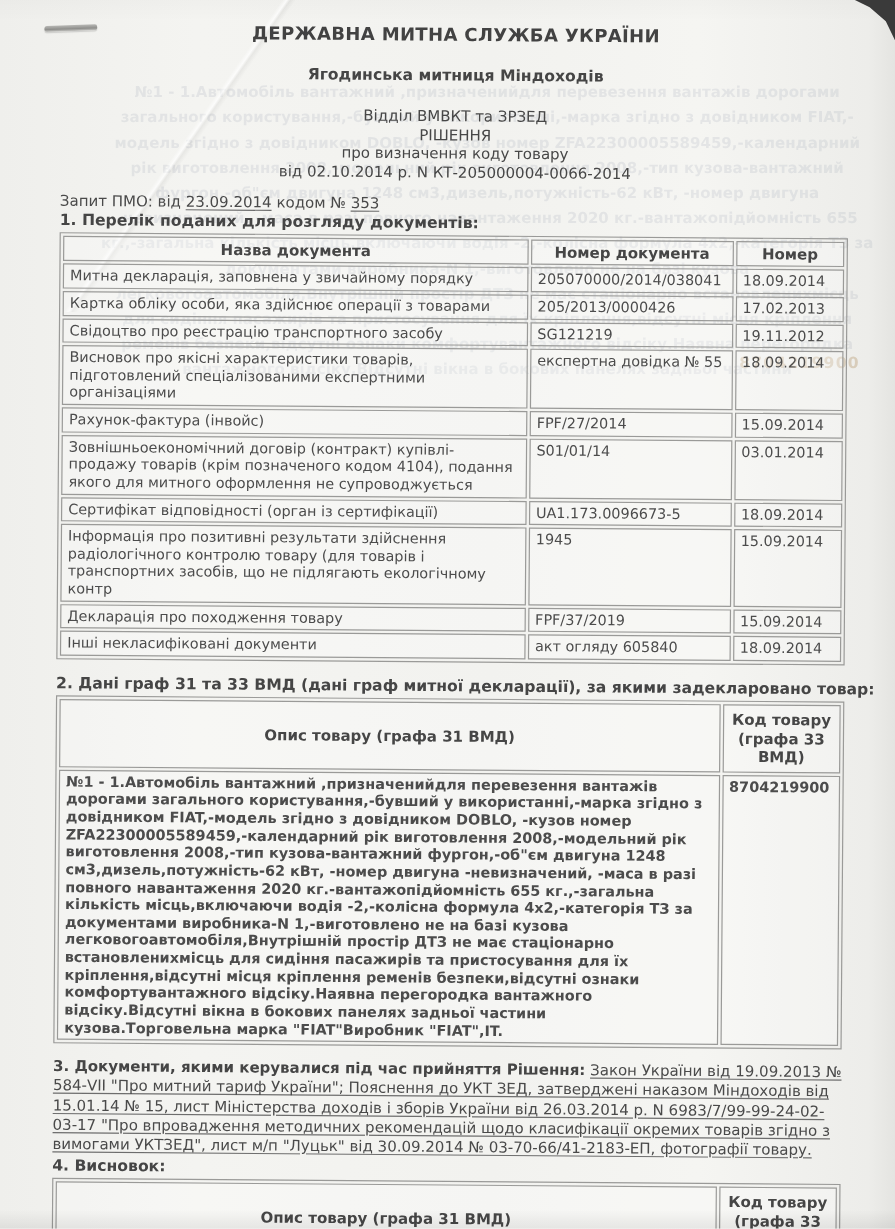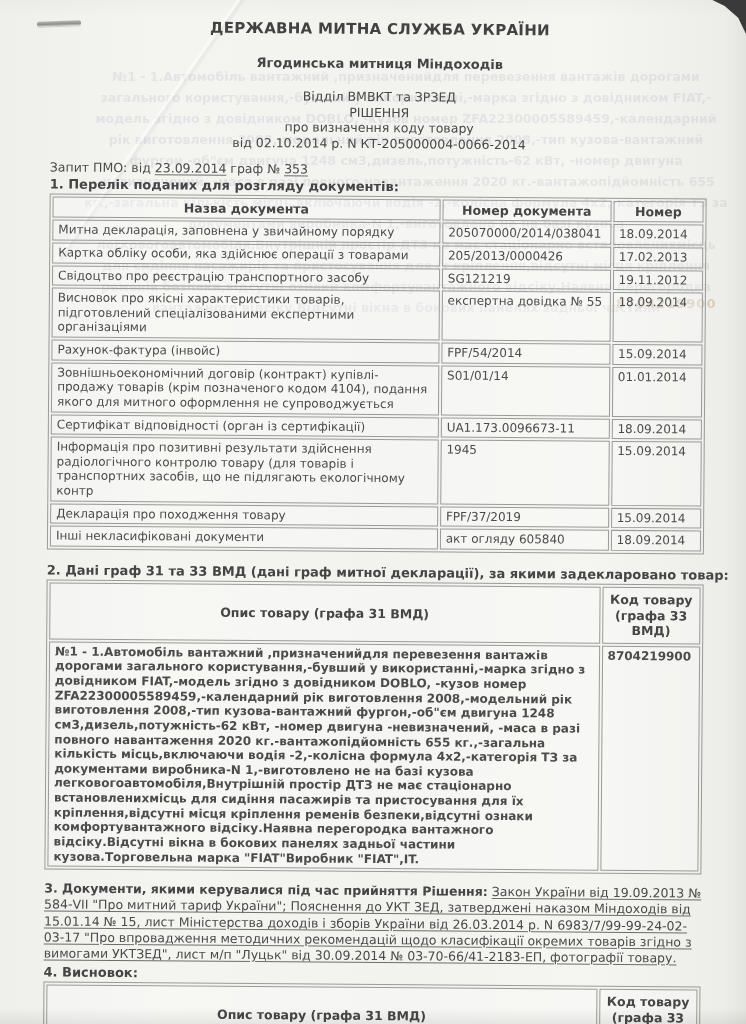--- a/index.html
+++ b/index.html
@@ -105,21 +105,21 @@
       <div class="h-office">Ягодинська митниця Міндоходів</div>
       <div class="h-line">Відділ ВМВКТ та ЗРЗЕД</div>
       <div class="h-line">РІШЕННЯ</div>
       <div class="h-line">про визначення коду товару</div>
       <div class="h-line">від 02.10.2014 р. N КТ-205000004-0066-2014</div>
     </div>
 
     <div class="request">
       <span>Запит ПМО: від</span>
       <span class="u">23.09.2014</span>
-      <span>граф №</span>
+      <span>кодом №</span>
       <span class="u">353</span>
     </div>
 
     <div class="sec-title">1. Перелік поданих для розгляду документів:</div>
 
     <table class="doc" id="t1">
       <colgroup>
           <col style="width:386px">
           <col style="width:168px">
           <col style="width:90px">
@@ -145,31 +145,31 @@
         <td class="num">SG121219</td>
         <td class="date">19.11.2012</td>
       </tr>
       <tr>
         <td>Висновок про якісні характеристики товарів, підготовлений спеціалізованими експертними організаціями</td>
         <td class="num">експертна довідка № 55</td>
         <td class="date">18.09.2014</td>
       </tr>
       <tr>
         <td>Рахунок-фактура (інвойс)</td>
-        <td class="num">FPF/54/2014</td>
+        <td class="num">FPF/27/2014</td>
         <td class="date">15.09.2014</td>
       </tr>
       <tr>
         <td>Зовнішньоекономічний договір (контракт) купівлі-продажу товарів (крім позначеного кодом 4104), подання якого для митного оформлення не супроводжується</td>
         <td class="num">S01/01/14</td>
-        <td class="date">01.01.2014</td>
+        <td class="date">03.01.2014</td>
       </tr>
       <tr>
         <td>Сертифікат відповідності (орган із сертифікації)</td>
-        <td class="num">UA1.173.0096673-11</td>
+        <td class="num">UA1.173.0096673-5</td>
         <td class="date">18.09.2014</td>
       </tr>
       <tr>
         <td>Інформація про позитивні результати здійснення радіологічного контролю товару (для товарів і транспортних засобів, що не підлягають екологічному контр</td>
         <td class="num">1945</td>
         <td class="date">15.09.2014</td>
       </tr>
       <tr>
         <td>Декларація про походження товару</td>
         <td class="num">FPF/37/2019</td>

